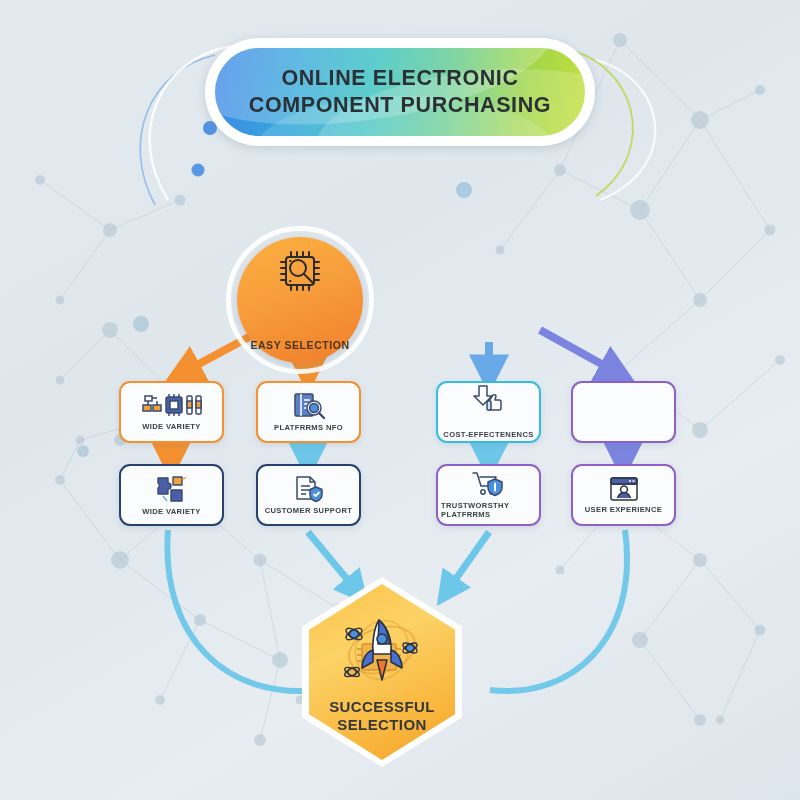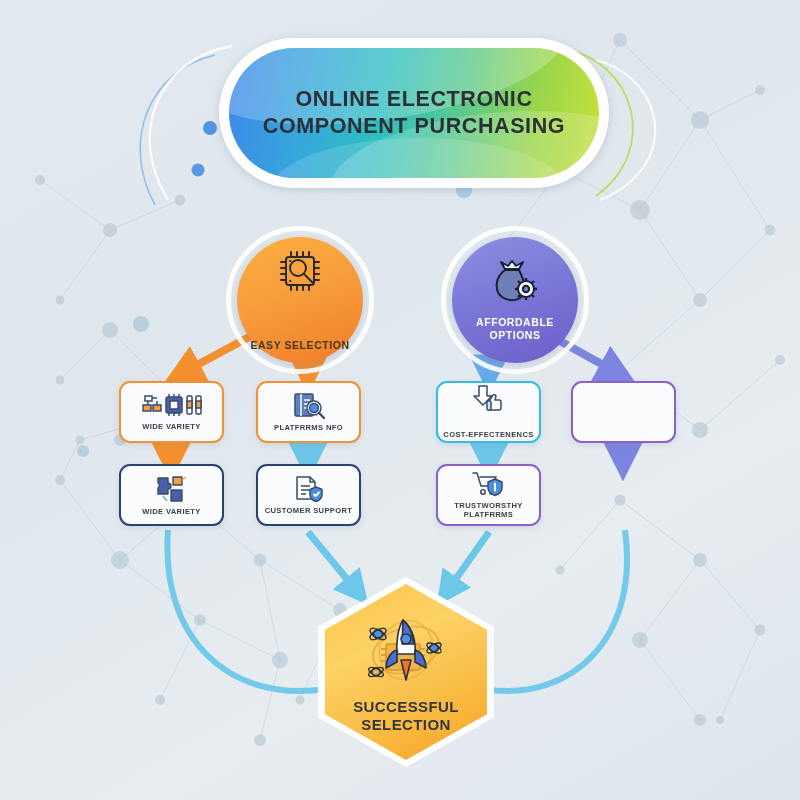--- a/index.html
+++ b/index.html
@@ -20,22 +20,22 @@
     position: absolute;
     left: 0; top: 0;
     width: 800px; height: 800px;
   }
   #bg-svg { z-index: 1; }
   #arrow-svg { z-index: 2; }
   .node { position: absolute; z-index: 3; }
 
   
   #title-banner {
-    left: 219px; top: 38px;
-    width: 390px; height: 150px;
+    left: 205px; top: 38px;
+    width: 390px; height: 108px;
     z-index: 4;
   }
   #title-banner .ring {
     position: absolute;
     inset: 0;
     border-radius: 75px;
     background: #ffffff;
     box-shadow: 0 2px 10px rgba(110,140,160,0.30);
   }
   #title-banner .fill {
@@ -119,21 +119,21 @@
     align-items: center;
     justify-content: center;
     box-shadow: 0 2px 6px rgba(100,125,150,0.18);
     z-index: 4;
   }
   .fbox .f-label {
     font-size: 7.6px;
     font-weight: bold;
     letter-spacing: .35px;
     color: #3a3f46;
-    text-align: center;
+    text-align: left;
     line-height: 1.15;
     margin-top: 4px;
     padding: 0 3px;
   }
   .fbox .f-icon { line-height: 0; }
 
   .b-orange { border: 2.3px solid #f4902f; }
   .b-navy   { border: 2.3px solid #26426e; }
   .b-cyan   { border: 2.3px solid #34bde0; gap: 15px; }
   .b-purple { border: 2.3px solid #8f5fc8; }
@@ -142,22 +142,22 @@
   #box-detailed-info  { left: 256px; top: 381px; }
   #box-cost-eff       { left: 436px; top: 381px; }
   #box-empty          { left: 571px; top: 381px; }
   #box-wide-variety-2 { left: 119px; top: 464px; }
   #box-customer-supp  { left: 256px; top: 464px; }
   #box-trust          { left: 436px; top: 464px; }
   #box-user-exp       { left: 571px; top: 464px; }
 
   
   #goal {
-    left: 318px; top: 577px;
-    width: 176px; height: 190px;
+    left: 302px; top: 577px;
+    width: 160px; height: 190px;
     z-index: 4;
   }
   #goal .hex-outer {
     position: absolute; inset: 0;
     background: #ffffff;
     clip-path: polygon(50% 0%, 100% 26%, 100% 74%, 50% 100%, 0% 74%, 0% 26%);
     filter: drop-shadow(0 3px 8px rgba(100,125,150,0.28));
   }
   #goal .hex-inner {
     position: absolute;
@@ -340,39 +340,20 @@
             <circle cx="24" cy="20" r="8"></circle>
             <path d="M30 26 L39 35"></path>
             <path d="M16 13 h0.5 M16 33 h0.5"></path>
           </g>
         </svg>
       </span>
       <div class="p-label">EASY SELECTION</div>
     </div>
   </div>
 
-  <div class="node pillar" id="pillar-afford">
-    <div class="halo"></div>
-    <div class="disc">
-      <span>
-        <svg width="52" height="46" viewBox="0 0 52 46">
-          <g stroke="#1b1f33" stroke-width="2" stroke-linejoin="round">
-            <path d="M16 10 L12 3 L19 7 L23 2 L27 7 L34 3 L30 10 Z" fill="#ffffff"></path>
-            <path d="M16 11 C6 18 5 32 13 38 C20 43 30 42 34 36 C39 29 33 17 30 11 Z" fill="#6f7fb8"></path>
-            <circle cx="37" cy="30" r="8" fill="#ffffff"></circle>
-            <path d="M37 22 v-3 M37 38 v3 M45 30 h3 M26 30 h3 M43 24 l2-2 M31 36 l-2 2 M43 36 l2 2 M31 24 l-2-2" stroke-width="2.4"></path>
-            <circle cx="37" cy="30" r="3.2" fill="#6f7fb8"></circle>
-          </g>
-        </svg>
-      </span>
-      <div class="p-label">
-        <span>AFFORDABLE</span><br><span>OPTIONS</span>
-      </div>
-    </div>
-  </div>
 
   <div class="node fbox b-orange" id="box-wide-variety-1">
     <span class="f-icon">
       <svg width="62" height="26" viewBox="0 0 62 26">
         <g stroke="#3a4a6b" stroke-width="1.5" fill="none">
           <rect x="2" y="12" width="8" height="6" fill="#f0a03c"></rect>
           <rect x="12" y="12" width="8" height="6" fill="#f0a03c"></rect>
           <rect x="4" y="3" width="7" height="5" fill="#ffffff"></rect>
           <path d="M7 8 v4 M16 8 v4 M11 5 h5"></path>
           <rect x="25" y="4" width="16" height="16" rx="2" fill="#4a5fa8"></rect>
@@ -459,20 +440,35 @@
           <circle cx="12" cy="22" r="2.2"></circle>
           <circle cx="21" cy="22" r="2.2"></circle>
           <path d="M24 9 l7 3 v5.5 c0 4.5 -3.4 6.8 -7 8 c-3.6 -1.2 -7 -3.5 -7 -8 V12 z" fill="#4a8fe0"></path>
           <path d="M24 13.5 v7" stroke="#ffffff" stroke-width="2"></path>
         </g>
       </svg>
     </span>
     <div class="f-label">TRUSTWORSTHY PLATFRRMS</div>
   </div>
 
+  <div class="node fbox b-purple" id="box-user-exp">
+    <span class="f-icon">
+      <svg width="32" height="26" viewBox="0 0 32 26">
+        <g stroke="#2b3340" stroke-width="1.5" fill="none" stroke-linejoin="round">
+          <rect x="3" y="2" width="26" height="22" rx="2" fill="#ffffff"></rect>
+          <path d="M3 8 h26"></path>
+          <rect x="3" y="2" width="26" height="6" rx="2" fill="#4a5fa8"></rect>
+          <path d="M21 5 h2 M24.5 5 h2" stroke="#ffffff" stroke-width="1.4"></path>
+          <circle cx="16" cy="13.5" r="3.4"></circle>
+          <path d="M9.5 22 c1.5 -4 4 -5.5 6.5 -5.5 c2.5 0 5 1.5 6.5 5.5" fill="#4a5fa8"></path>
+        </g>
+      </svg>
+    </span>
+    <div class="f-label">USER EXPERIENCE</div>
+  </div>
 
   <div class="node" id="goal">
     <div class="hex-outer"></div>
     <div class="hex-inner">
       <span>
         <svg width="96" height="76" viewBox="0 0 96 76">
           <g fill="none" stroke="#e8a53a" stroke-width="1.6">
             <ellipse cx="48" cy="40" rx="34" ry="22" transform="rotate(-18 48 40)" opacity="0.85"></ellipse>
             <ellipse cx="48" cy="40" rx="26" ry="30" transform="rotate(22 48 40)" opacity="0.6"></ellipse>
           </g>

